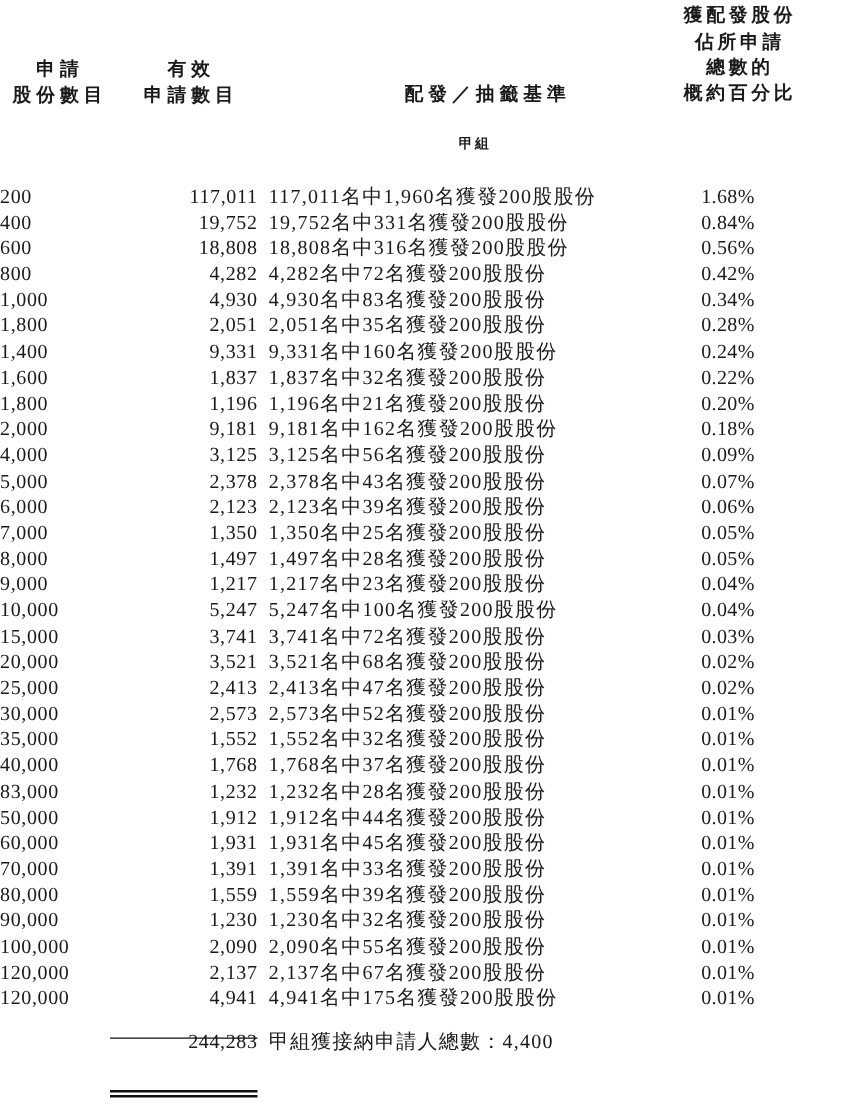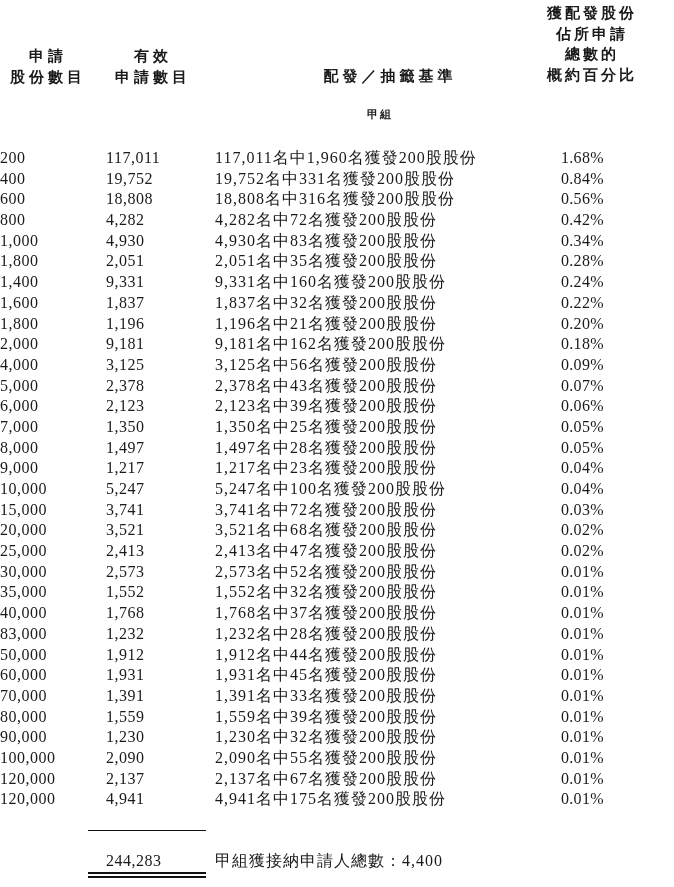--- a/index.html
+++ b/index.html
@@ -40,29 +40,29 @@
   
   #rows { position: absolute; left: 0; top: 148px; width: 674px; }
   .row { position: relative; height: 20.7px; }
   .cell {
     position: absolute; top: 0;
     font-size: 16px;
     line-height: 20.7px;
     white-space: nowrap;
   }
   .c1 { left: 0;     width: 93px;  letter-spacing: 0.5px; }
-  .c2 { left: 106px; width: 100px; letter-spacing: 0.5px; }
+  .c2 { left: 106px; width: 100px; text-align: right; letter-spacing: 0.5px; }
   .c3 { left: 215px; letter-spacing: 1px; }
   .c4 { left: 561px; width: 100px; text-align: left; letter-spacing: 0.3px; }
   
   #rule-single {
     position: absolute; left: 88px; top: 830px; width: 118px;
     border-top: 1.5px solid #111;
   }
-  #total-row { position: absolute; left: 0; top: 851px; width: 674px; height: 21px; }
+  #total-row { position: absolute; left: 0; top: 824px; width: 674px; height: 21px; }
   #rule-double {
     position: absolute; left: 88px; top: 872px; width: 118px; height: 2px;
     border-top: 2.5px solid #111;
     border-bottom: 2.5px solid #111;
   }
 </style>
 </head>
 <body>
 
 <div class="page">

